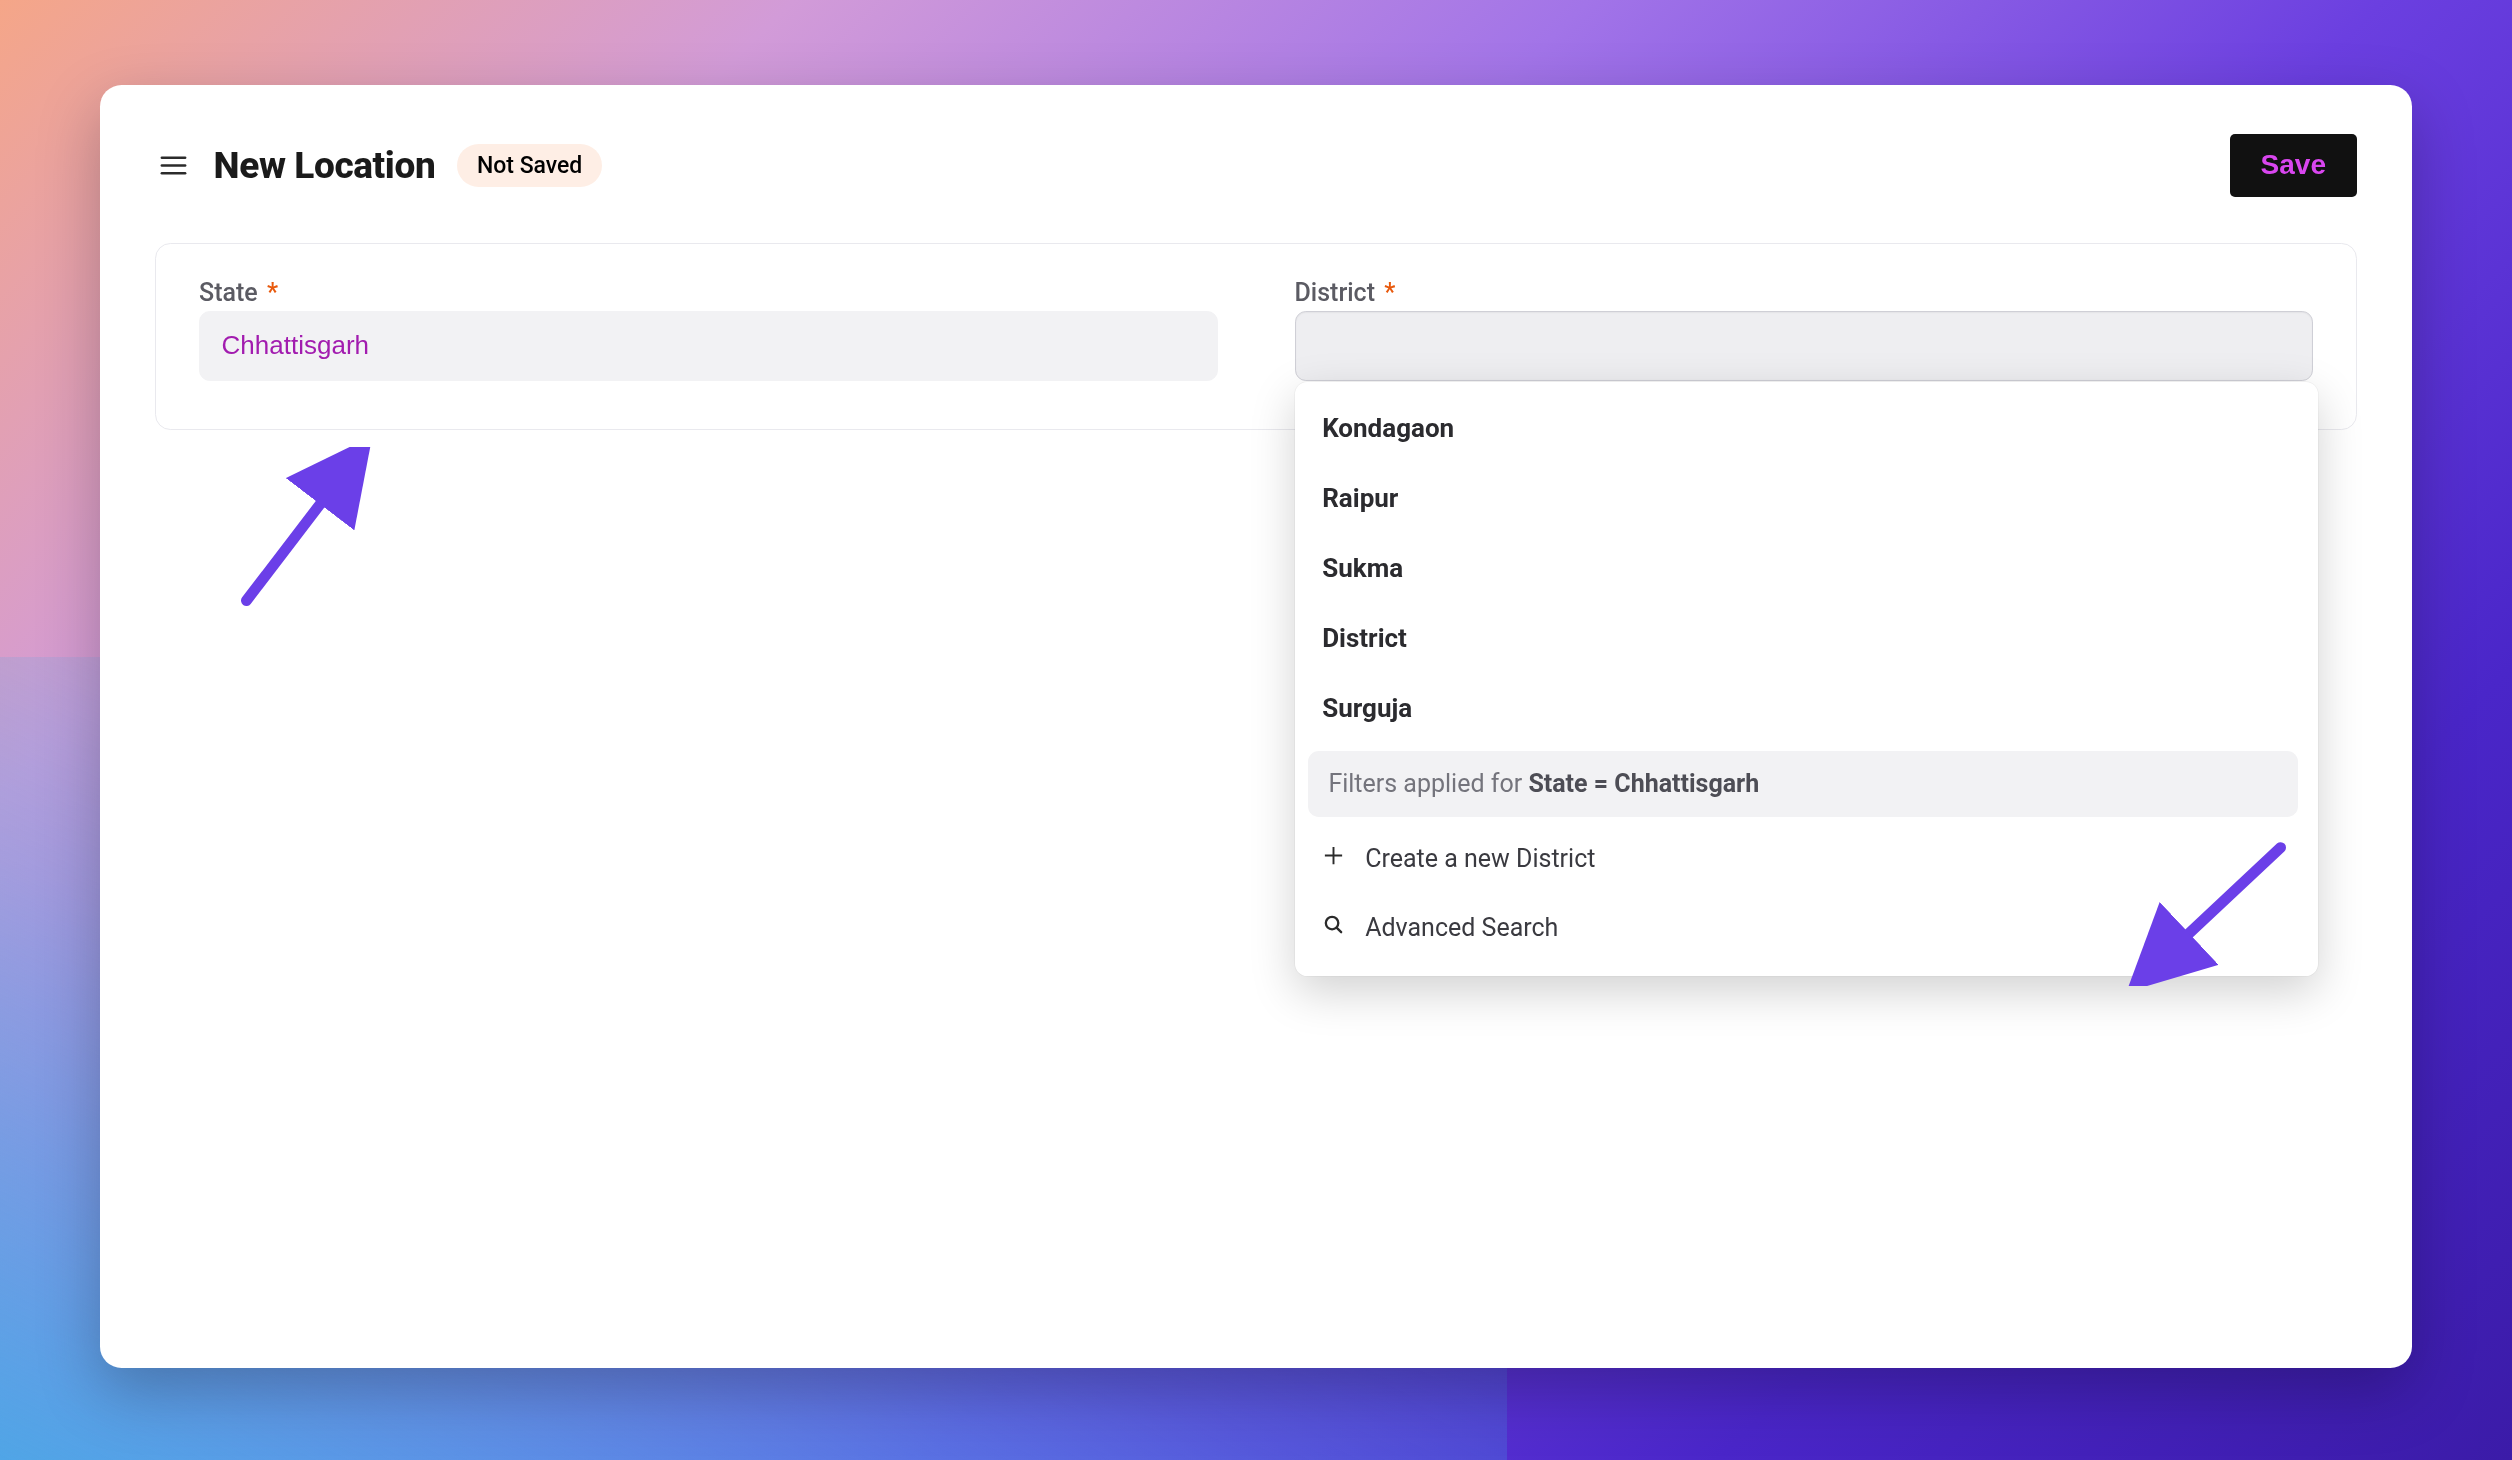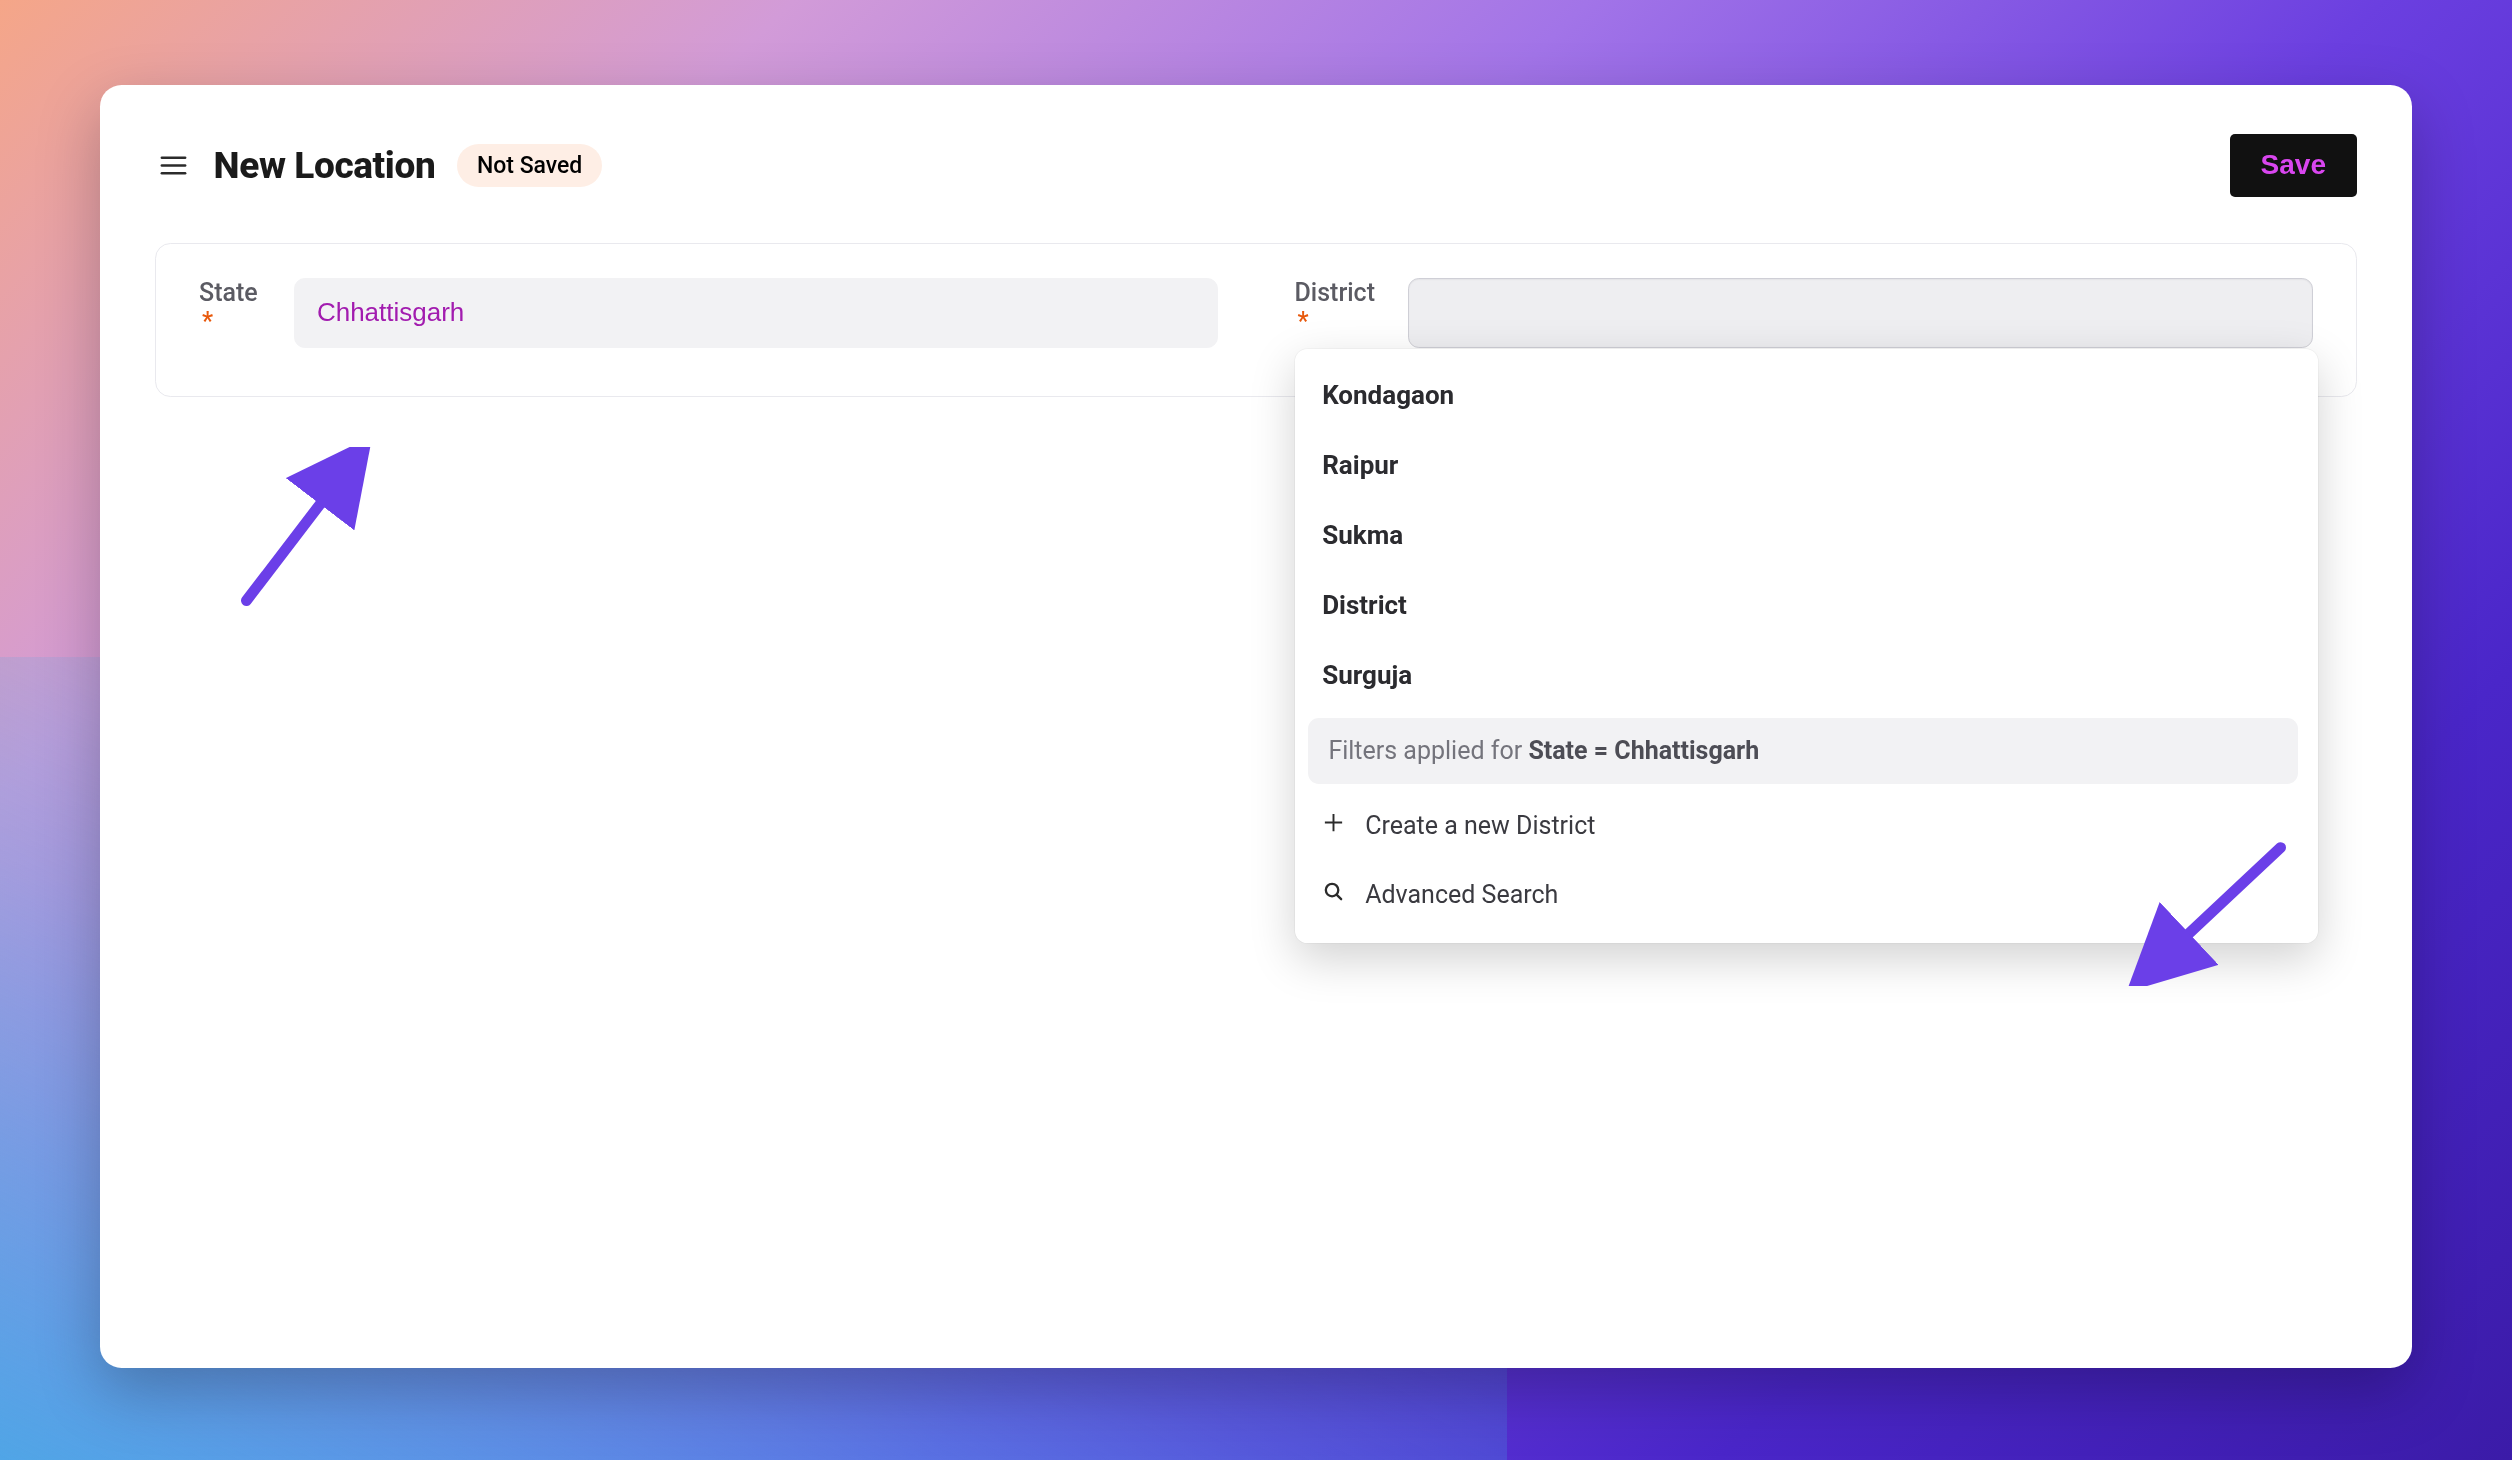--- a/index.html
+++ b/index.html
@@ -77,21 +77,21 @@
   }
   .form-panel {
     border: 1.5px solid #e9e9ee;
     border-radius: 15.4px;
     padding: 34px 43px 48px 43px;
     display: grid;
     grid-template-columns: 1fr 1fr;
     column-gap: 77px;
     position: relative;
   }
-  .field { display: flex; flex-direction: row; gap: 24px; position: relative; }
+  .field { display: flex; flex-direction: column; gap: 4px; position: relative; }
   .field-label {
     font-size: 25px;
     color: #5b5b63;
     font-weight: 500;
   }
   .req { color: #e8590c; margin-left: 3.1px; }
   .text-input {
     width: 100%;
     background: #f2f2f4;
     border: 0.8px solid #f2f2f4;

